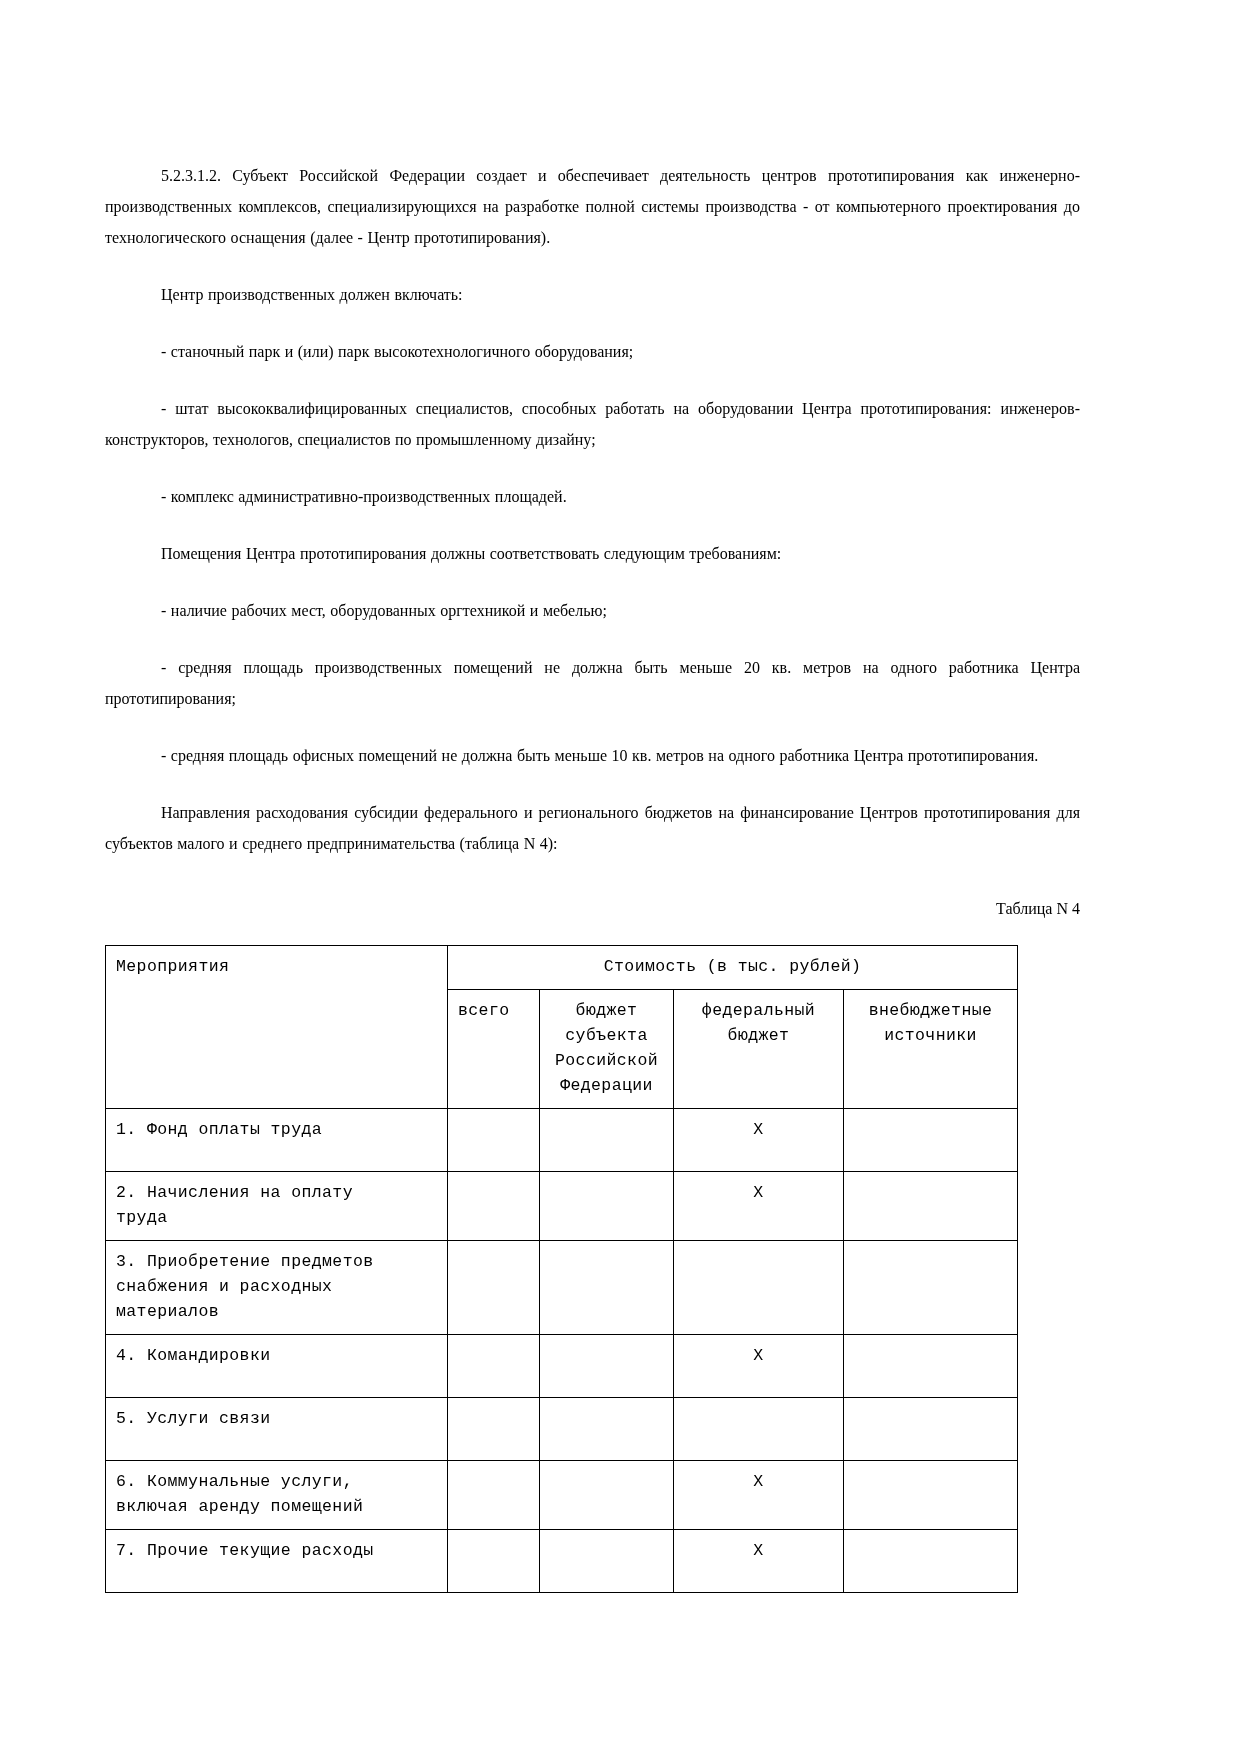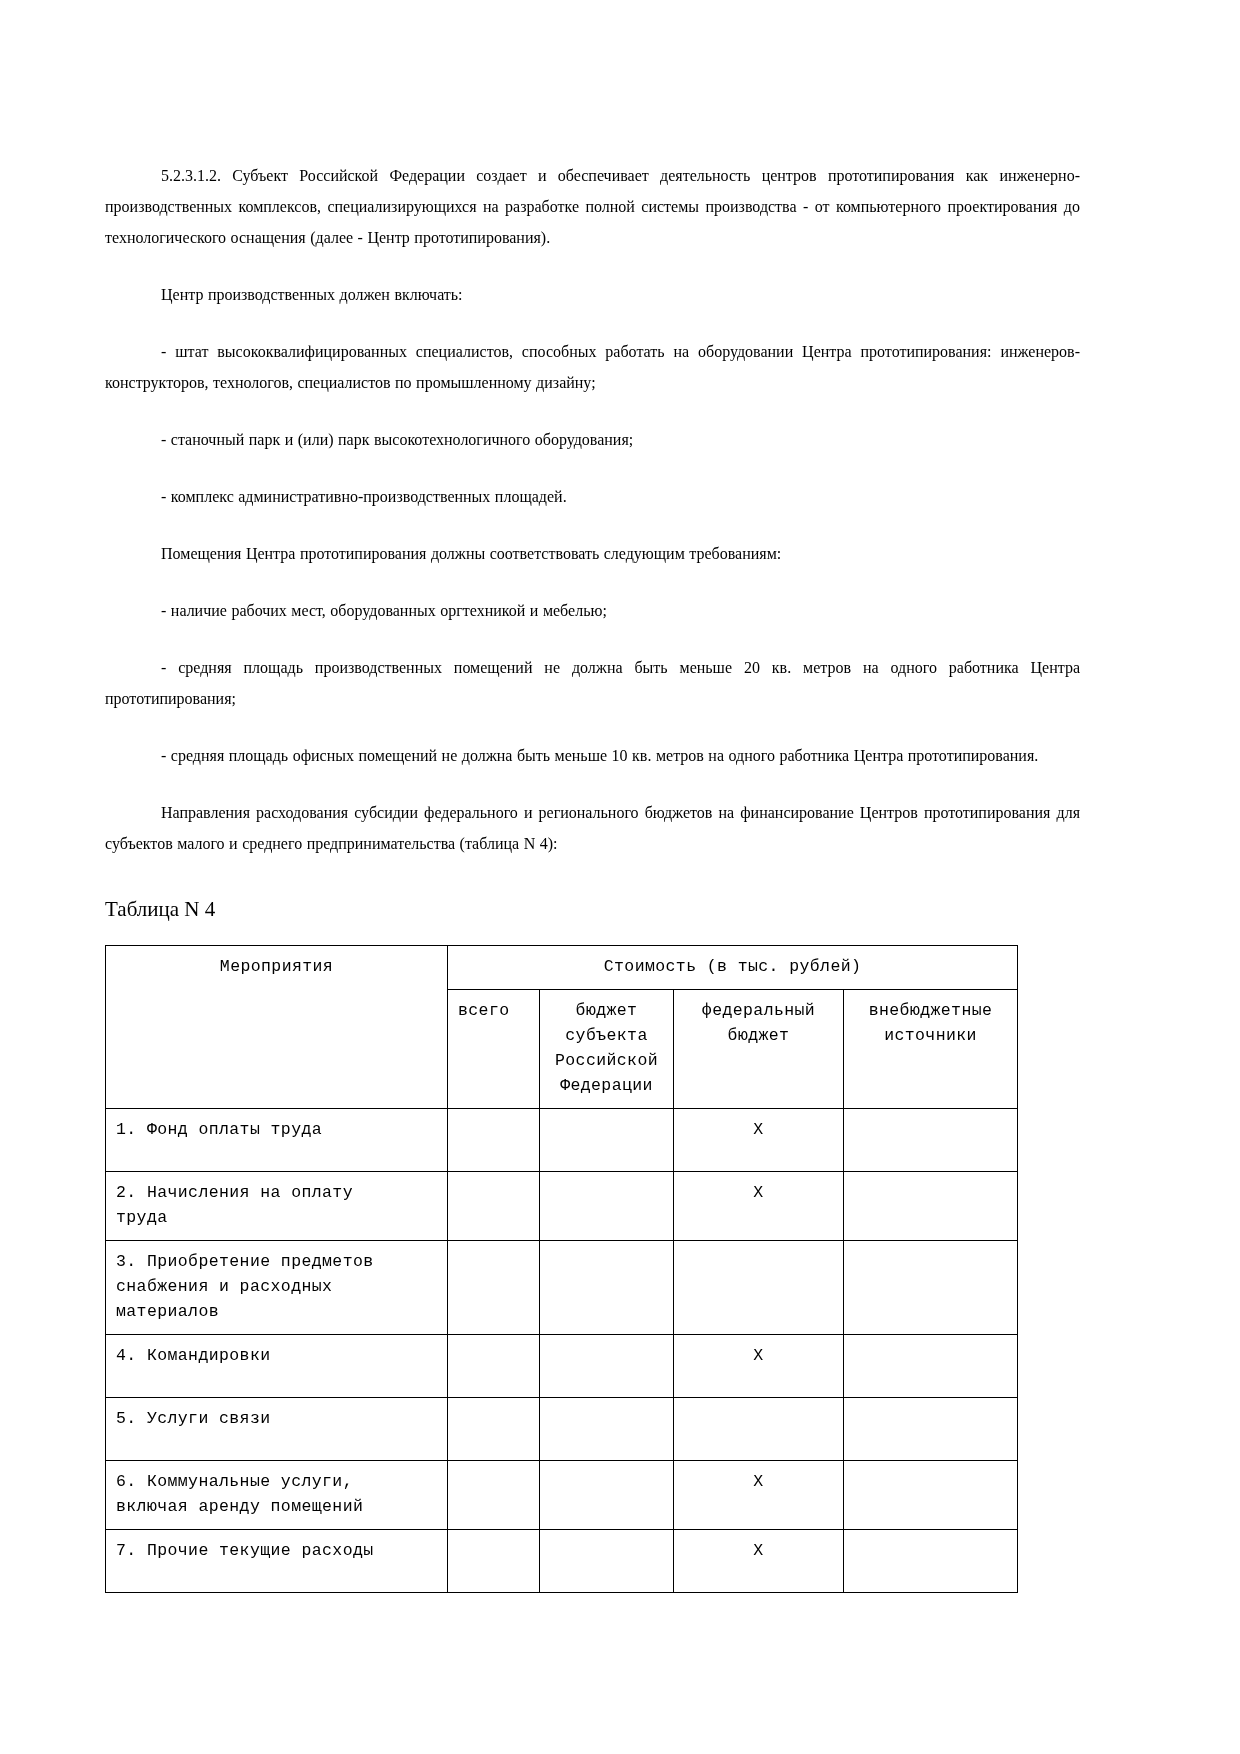--- a/index.html
+++ b/index.html
@@ -29,22 +29,22 @@
     margin: 0 0 26px 0;
     font-size: 16px;
     line-height: 31px;
     text-align: justify;
     text-indent: 56px;
     word-spacing: 0.5px;
   }
   .caption {
     margin: 36px 0 22px 0;
     width: 975px;
-    text-align: left;
-    font-size: 21px;
+    text-align: right;
+    font-size: 16px;
     line-height: 28px;
   }
   
   table.budget-table {
     border-collapse: collapse;
     width: 912px;
     margin-left: 0;
     font-family: "Liberation Mono", "DejaVu Sans Mono", monospace;
     font-size: 16.5px;
     line-height: 25px;
@@ -52,21 +52,21 @@
   }
   table.budget-table td,
   table.budget-table th {
     border: 1.6px solid #000000;
     padding: 8px 10px 10px 10px;
     vertical-align: top;
     font-weight: normal;
     letter-spacing: 0.4px;
   }
   th.col-measure {
-    text-align: center;
+    text-align: left;
     vertical-align: top;
     padding-top: 14px;
   }
   th.col-cost-group {
     padding-top: 14px;
   }
   th.subhead {
     text-align: center;
     padding-top: 12px;
     vertical-align: top;
@@ -88,22 +88,22 @@
   .col-w-extra   { width: 174px; }
 </style>
 </head>
 <body>
 
 <div class="page">
   <div class="doc-body">
 
     <p class="para">5.2.3.1.2. Субъект Российской Федерации создает и обеспечивает деятельность центров прототипирования как инженерно-производственных комплексов, специализирующихся на разработке полной системы производства - от компьютерного проектирования до технологического оснащения (далее - Центр прототипирования).</p>
     <p class="para">Центр производственных должен включать:</p>
+    <p class="para">- станочный парк и (или) парк высокотехнологичного оборудования;</p>
     <p class="para">- штат высококвалифицированных специалистов, способных работать на оборудовании Центра прототипирования: инженеров-конструкторов, технологов, специалистов по промышленному дизайну;</p>
-    <p class="para">- станочный парк и (или) парк высокотехнологичного оборудования;</p>
     <p class="para">- комплекс административно-производственных площадей.</p>
     <p class="para">Помещения Центра прототипирования должны соответствовать следующим требованиям:</p>
     <p class="para">- наличие рабочих мест, оборудованных оргтехникой и мебелью;</p>
     <p class="para">- средняя площадь производственных помещений не должна быть меньше 20 кв. метров на одного работника Центра прототипирования;</p>
     <p class="para">- средняя площадь офисных помещений не должна быть меньше 10 кв. метров на одного работника Центра прототипирования.</p>
     <p class="para">Направления расходования субсидии федерального и регионального бюджетов на финансирование Центров прототипирования для субъектов малого и среднего предпринимательства (таблица N 4):</p>
 
     <div class="caption">Таблица N 4</div>
 
     <table class="budget-table">

